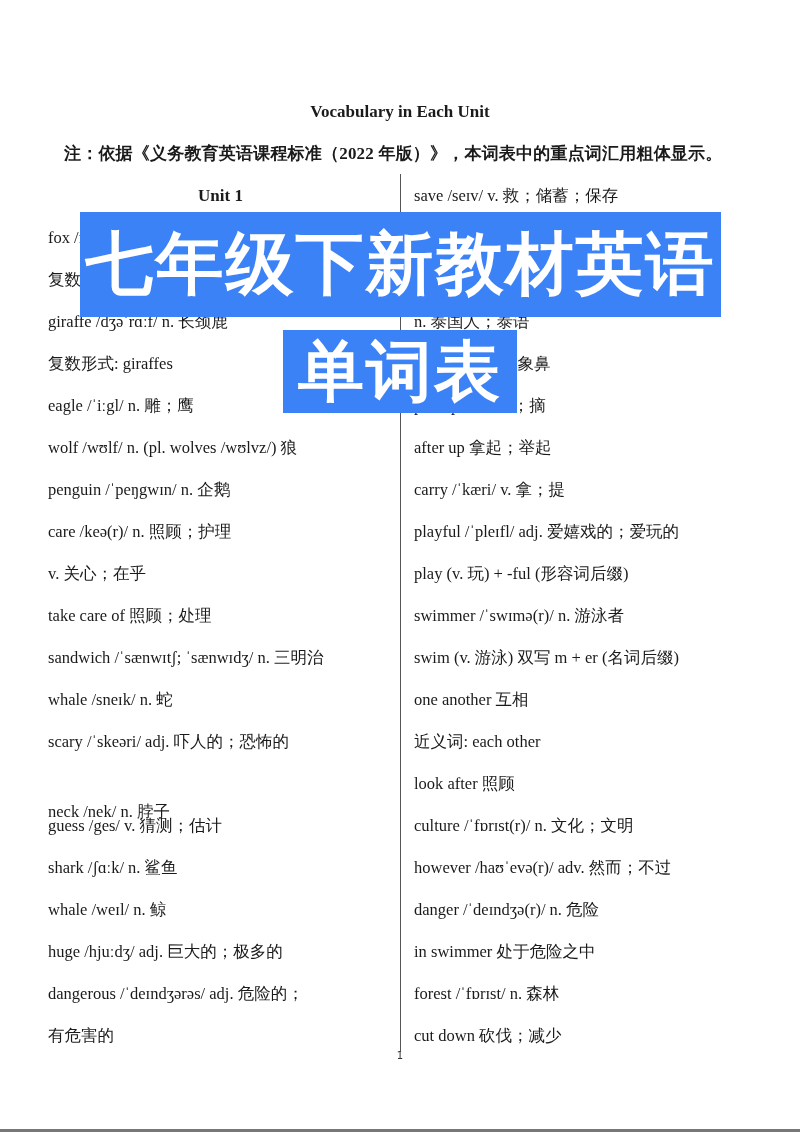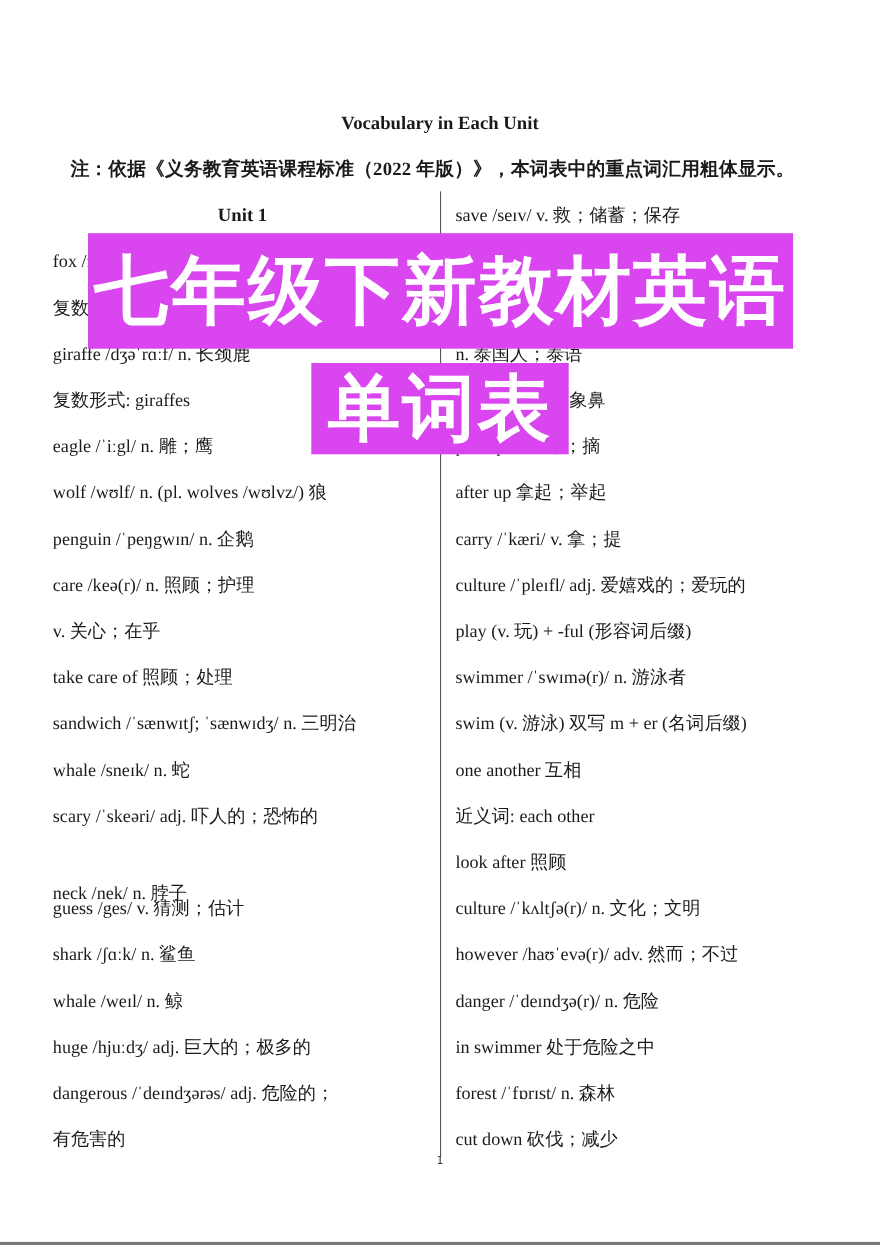--- a/index.html
+++ b/index.html
@@ -25,21 +25,21 @@
   .col-right { left: 414px; width: 370px; }
   .unit-heading {
     position: absolute; top: 184px; left: 48px; width: 345px; text-align: center;
     font-weight: bold; font-size: 17px; line-height: 24px;
   }
   .entry {
     position: absolute; white-space: nowrap;
     font-size: 16.5px; line-height: 24px;
   }
   .banner {
-    position: absolute; background: #d946ef; color: #ffffff;
+    position: absolute; background: #3b82f6; color: #ffffff;
     font-family: "DejaVu Sans", "Liberation Sans", sans-serif; font-weight: bold;
     display: flex; align-items: center; justify-content: center;
     letter-spacing: 2px;
   }
   .banner-main { left: 80px; top: 212px; width: 641px; height: 105px; font-size: 68px; }
   .banner-sub { left: 283px; top: 330px; width: 234px; height: 83px; font-size: 66px; }
   .page-number {
     position: absolute; top: 1050px; left: 390px; width: 20px; text-align: center;
     font-family: "DejaVu Sans", sans-serif; font-size: 10px; color: #333;
   }
@@ -81,28 +81,28 @@
 </div>
 
 <div class="col col-right">
   <div class="entry" style="top:184px">save /seɪv/ v.  救；储蓄；保存</div>
   <div class="entry" style="top:268px">Thai /taɪ/ adj.  泰国的；泰国人的；泰语的</div>
   <div class="entry" style="top:310px">n.  泰国人；泰语</div>
   <div class="entry" style="top:352px">trunk /trʌŋk/ n.  象鼻</div>
   <div class="entry" style="top:394px">pick /pɪk/ v.  采；摘</div>
   <div class="entry" style="top:436px">after up  拿起；举起</div>
   <div class="entry" style="top:478px">carry /ˈkæri/ v.  拿；提</div>
-  <div class="entry" style="top:520px">culture /ˈpleɪfl/ adj.  爱嬉戏的；爱玩的</div>
+  <div class="entry" style="top:520px">playful /ˈpleɪfl/ adj.  爱嬉戏的；爱玩的</div>
   <div class="entry" style="top:562px">play (v.  玩) + -ful (形容词后缀)</div>
   <div class="entry" style="top:604px">swimmer /ˈswɪmə(r)/ n.  游泳者</div>
   <div class="entry" style="top:646px">swim (v.  游泳)  双写 m + er (名词后缀)</div>
   <div class="entry" style="top:688px">one another  互相</div>
   <div class="entry" style="top:730px">近义词: each other</div>
   <div class="entry" style="top:772px">look after  照顾</div>
-  <div class="entry" style="top:814px">culture /ˈkʌltʃə(r)/ n.  文化；文明</div>
+  <div class="entry" style="top:814px">culture /ˈfɒrɪst(r)/ n.  文化；文明</div>
   <div class="entry" style="top:856px">however /haʊˈevə(r)/ adv.  然而；不过</div>
   <div class="entry" style="top:898px">danger /ˈdeɪndʒə(r)/ n.  危险</div>
   <div class="entry" style="top:940px">in swimmer  处于危险之中</div>
   <div class="entry" style="top:982px">forest /ˈfɒrɪst/ n.  森林</div>
   <div class="entry" style="top:1024px">cut down  砍伐；减少</div>
 </div>
 
 <div class="banner banner-main">七年级下新教材英语</div>
 <div class="banner banner-sub">单词表</div>
 

